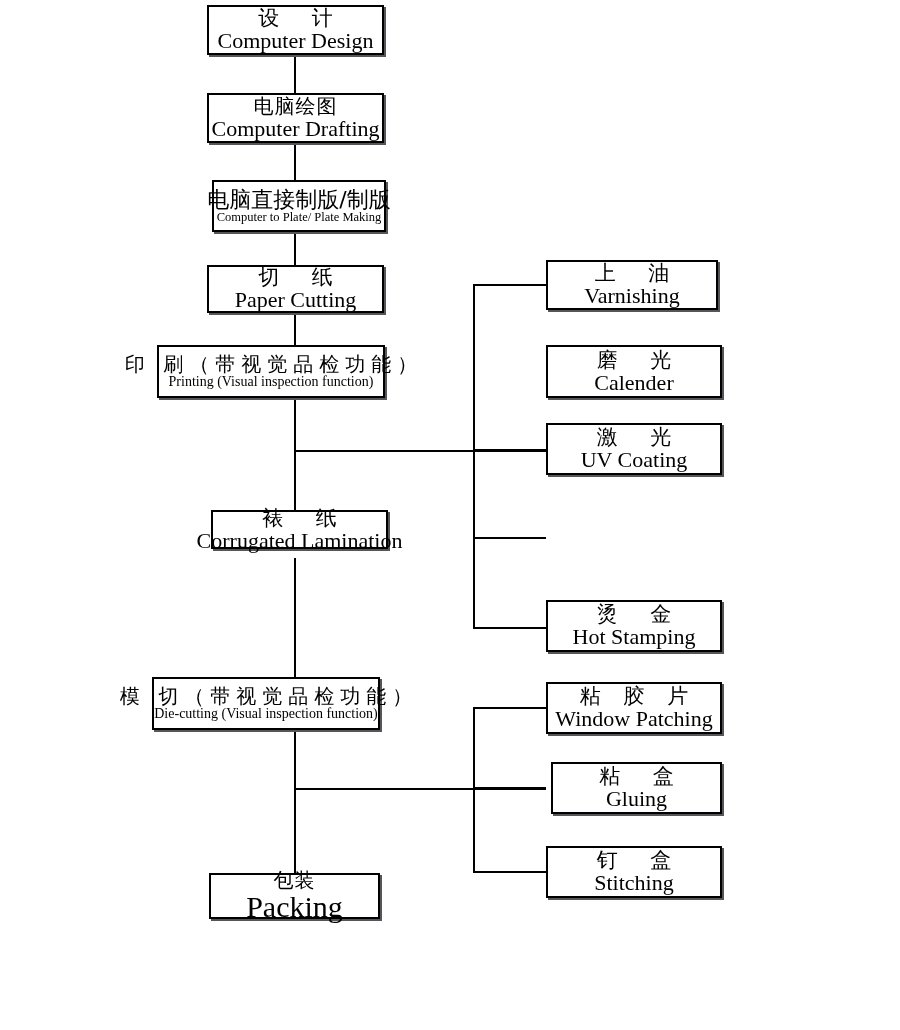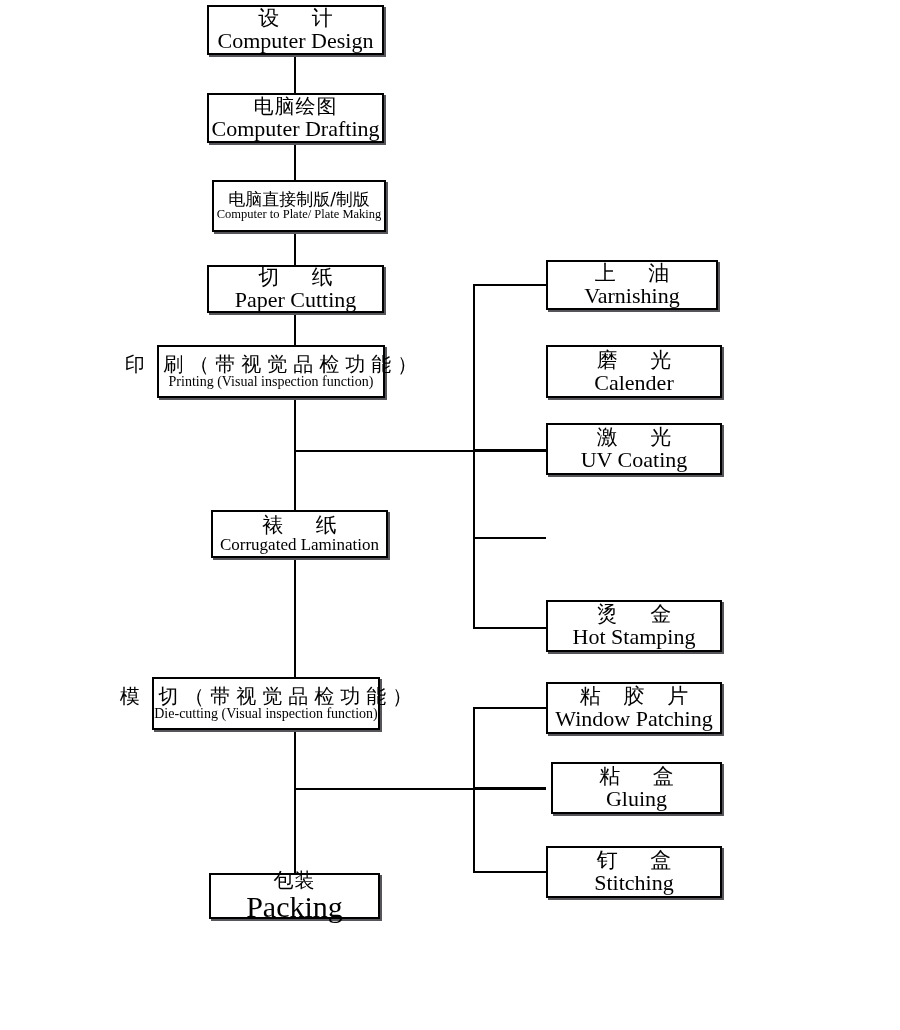--- a/index.html
+++ b/index.html
@@ -44,26 +44,26 @@
   }
   .node .en {
     display: block;
     white-space: nowrap;
     font-family: "Liberation Serif", "DejaVu Serif", serif;
   }
 
   
   .cn-lg { font-size: 21px; letter-spacing: 13px; text-indent: 13px; }
   .cn-md { font-size: 20px; letter-spacing: 1px; }
-  .cn-sm { font-size: 17px; letter-spacing: 0px; }
+  .cn-sm { font-size: 22px; letter-spacing: 0px; }
   .cn-sp4 { font-size: 20px; letter-spacing: 6px; text-indent: 6px; }
 
   
   .en-lg { font-size: 22px; }
-  .en-md { font-size: 17px; }
+  .en-md { font-size: 22px; }
   .en-sm { font-size: 14px; }
   .en-xs { font-size: 12.5px; }
 
   
   .hline {
     position: absolute;
     background: #000000;
     height: 2px;
   }
   .vline {
@@ -119,21 +119,21 @@
   <div class="node" style="left:207px; top:265px; width:177px; height:48px;">
     <span class="cn cn-lg">切  纸</span>
     <span class="en en-lg">Paper Cutting</span>
   </div>
 
   <div class="node" style="left:157px; top:345px; width:228px; height:53px;">
     <span class="cn cn-sp4">印  刷（带视觉品检功能）</span>
     <span class="en en-sm">Printing (Visual inspection function)</span>
   </div>
 
-  <div class="node" style="left:211px; top:510px; width:177px; height:48px;text-align:center;">
+  <div class="node" style="left:211px; top:510px; width:177px; height:39px;text-align:center;">
     <span class="cn cn-lg">裱  纸</span>
     <span class="en en-md">Corrugated Lamination</span>
   </div>
 
   <div class="node" style="left:152px; top:677px; width:228px; height:53px;">
     <span class="cn cn-sp4">模  切（带视觉品检功能）</span>
     <span class="en en-sm">Die-cutting (Visual inspection function)</span>
   </div>
 
   <div class="node" style="left:209px; top:873px; width:171px; height:46px;">

